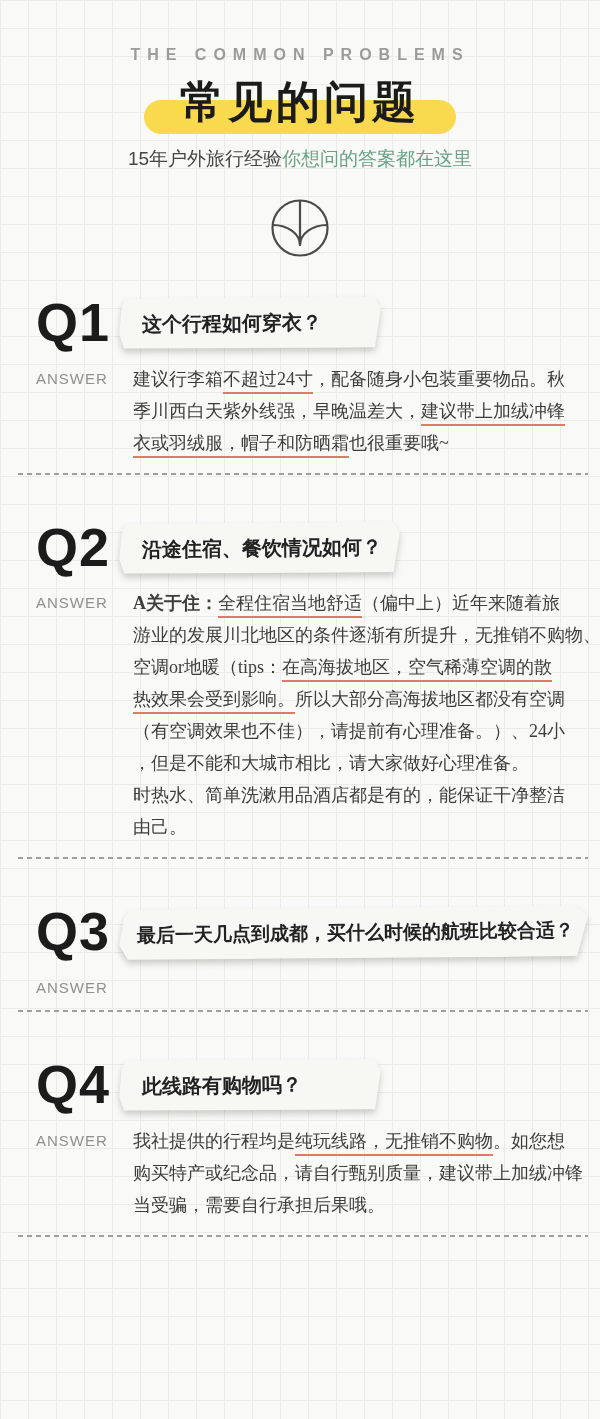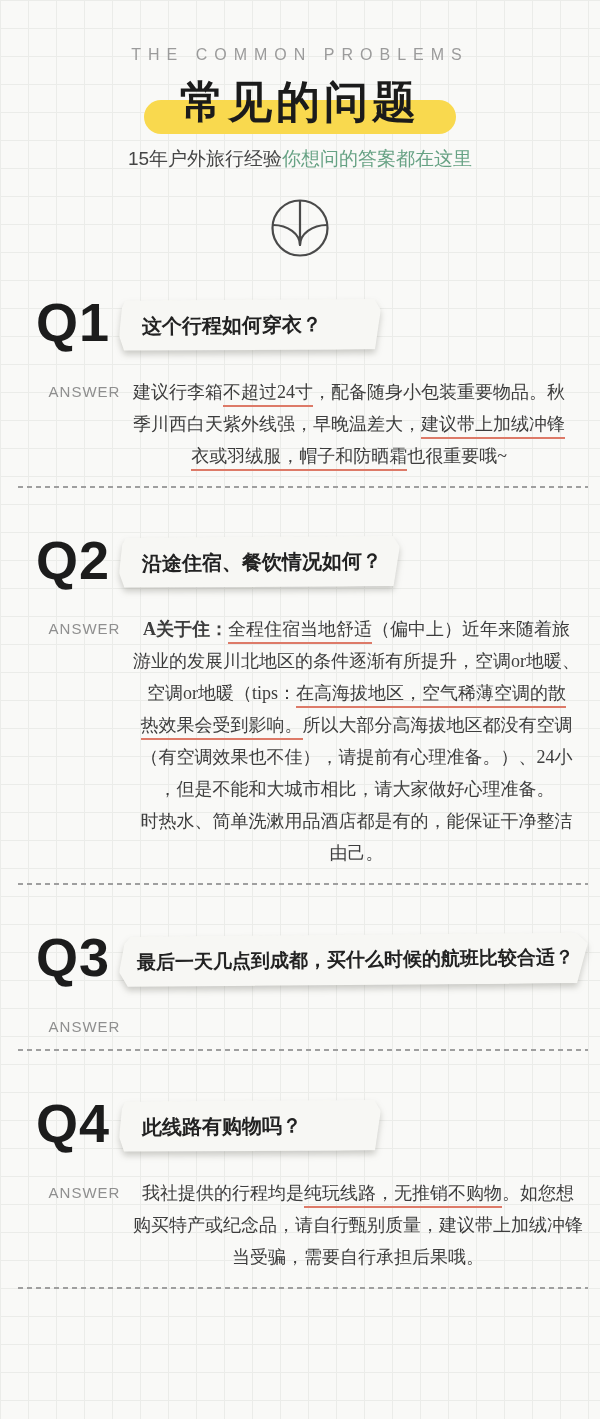--- a/index.html
+++ b/index.html
@@ -13,55 +13,55 @@
     background-color:#f9f9f7;
     background-image:
       linear-gradient(#ebece9 1px, transparent 1px),
       linear-gradient(90deg, #ebece9 1px, transparent 1px);
     background-size:28px 28px;
   }
   
   .header { text-align:center; padding-top:46px; }
   .eyebrow {
     font-size:16px; letter-spacing:7px; color:#9b9b9b;
-    font-weight:400; white-space:nowrap;
+    font-weight:700; white-space:nowrap;
   }
   .title-wrap { position:relative; display:inline-block; margin-top:8px; height:62px; }
   .pill {
     position:absolute; left:-36px; right:-36px; top:28px; height:34px;
     background:#f9d94e; border-radius:17px;
   }
   .title {
     position:relative; font-size:44px; font-weight:800; color:#1b1b1b;
     letter-spacing:4px; line-height:60px; white-space:nowrap;
   }
   .subtitle { margin-top:12px; font-size:19px; color:#454545; white-space:nowrap; }
   .subtitle .accent { color:#67a284; }
   .leaf { margin-top:26px; height:60px; }
   
   .qa { padding:0 0 0 36px; }
   .qa-first { margin-top:36px; }
   .qa-next  { margin-top:44px; }
-  .q-row { display:flex; align-items:flex-end; }
+  .q-row { display:flex; align-items:center; }
   .q-num {
     width:83px; flex:none;
     font-size:54px; font-weight:800; color:#1c1c1c;
     line-height:1.05; letter-spacing:1px;
   }
   .tape-wrap { filter:drop-shadow(0 4px 3px rgba(95,95,85,.30)); margin-top:2px; }
   .tape {
     display:inline-block; min-width:262px;
     background:#f7f7f4;
     padding:13px 18px 13px 23px;
     transform:rotate(-0.7deg);
     clip-path:polygon(1.2% 14%, 2.6% 0%, 97.5% 3%, 100% 24%, 99% 55%, 97.6% 100%, 1.8% 96%, 0% 68%);
     font-size:20px; font-weight:700; color:#222222;
     white-space:nowrap; line-height:26px;
   }
-  .a-row { display:flex; margin-top:25px;text-align:center; }
+  .a-row { display:flex; margin-top:12px; }
   .a-label {
     width:97px; flex:none; padding-top:7px;
     font-size:15px; color:#8f8f8f; letter-spacing:1px;
   }
   .a-body { font-size:18px; line-height:32px; color:#3d3d3d; }
   .a-body .line { white-space:nowrap;font-family:Liberation Serif, serif; }
   .a-body .u { border-bottom:2px solid #dd7a68; padding-bottom:3px; }
   .a-body .b { font-weight:700; }
   .divider {
     height:2px; margin:14px 12px 0 -18px;
@@ -114,21 +114,21 @@
     <div class="q-row">
       <div class="q-num">Q2</div>
       <div class="tape-wrap">
         <div class="tape">沿途住宿、餐饮情况如何？</div>
       </div>
     </div>
     <div class="a-row">
       <div class="a-label">ANSWER</div>
       <div class="a-body">
           <div class="line"><span class="b">A关于住：</span><span class="u">全程住宿当地舒适</span><span>（偏中上）近年来随着旅</span></div>
-          <div class="line"><span>游业的发展川北地区的条件逐渐有所提升，空调or地暖、</span></div>
+          <div class="line"><span>游业的发展川北地区的条件逐渐有所提升，无推销不购物、</span></div>
           <div class="line"><span>空调or地暖（tips：</span><span class="u">在高海拔地区，空气稀薄空调的散</span></div>
           <div class="line"><span class="u">热效果会受到影响。</span><span>所以大部分高海拔地区都没有空调</span></div>
           <div class="line"><span>（有空调效果也不佳），请提前有心理准备。）、24小</span></div>
           <div class="line"><span>，但是不能和大城市相比，请大家做好心理准备。</span></div>
           <div class="line"><span>时热水、简单洗漱用品酒店都是有的，能保证干净整洁</span></div>
           <div class="line"><span>由己。</span></div>
         </div>
     </div>
     <div class="divider"></div>
   </section>

